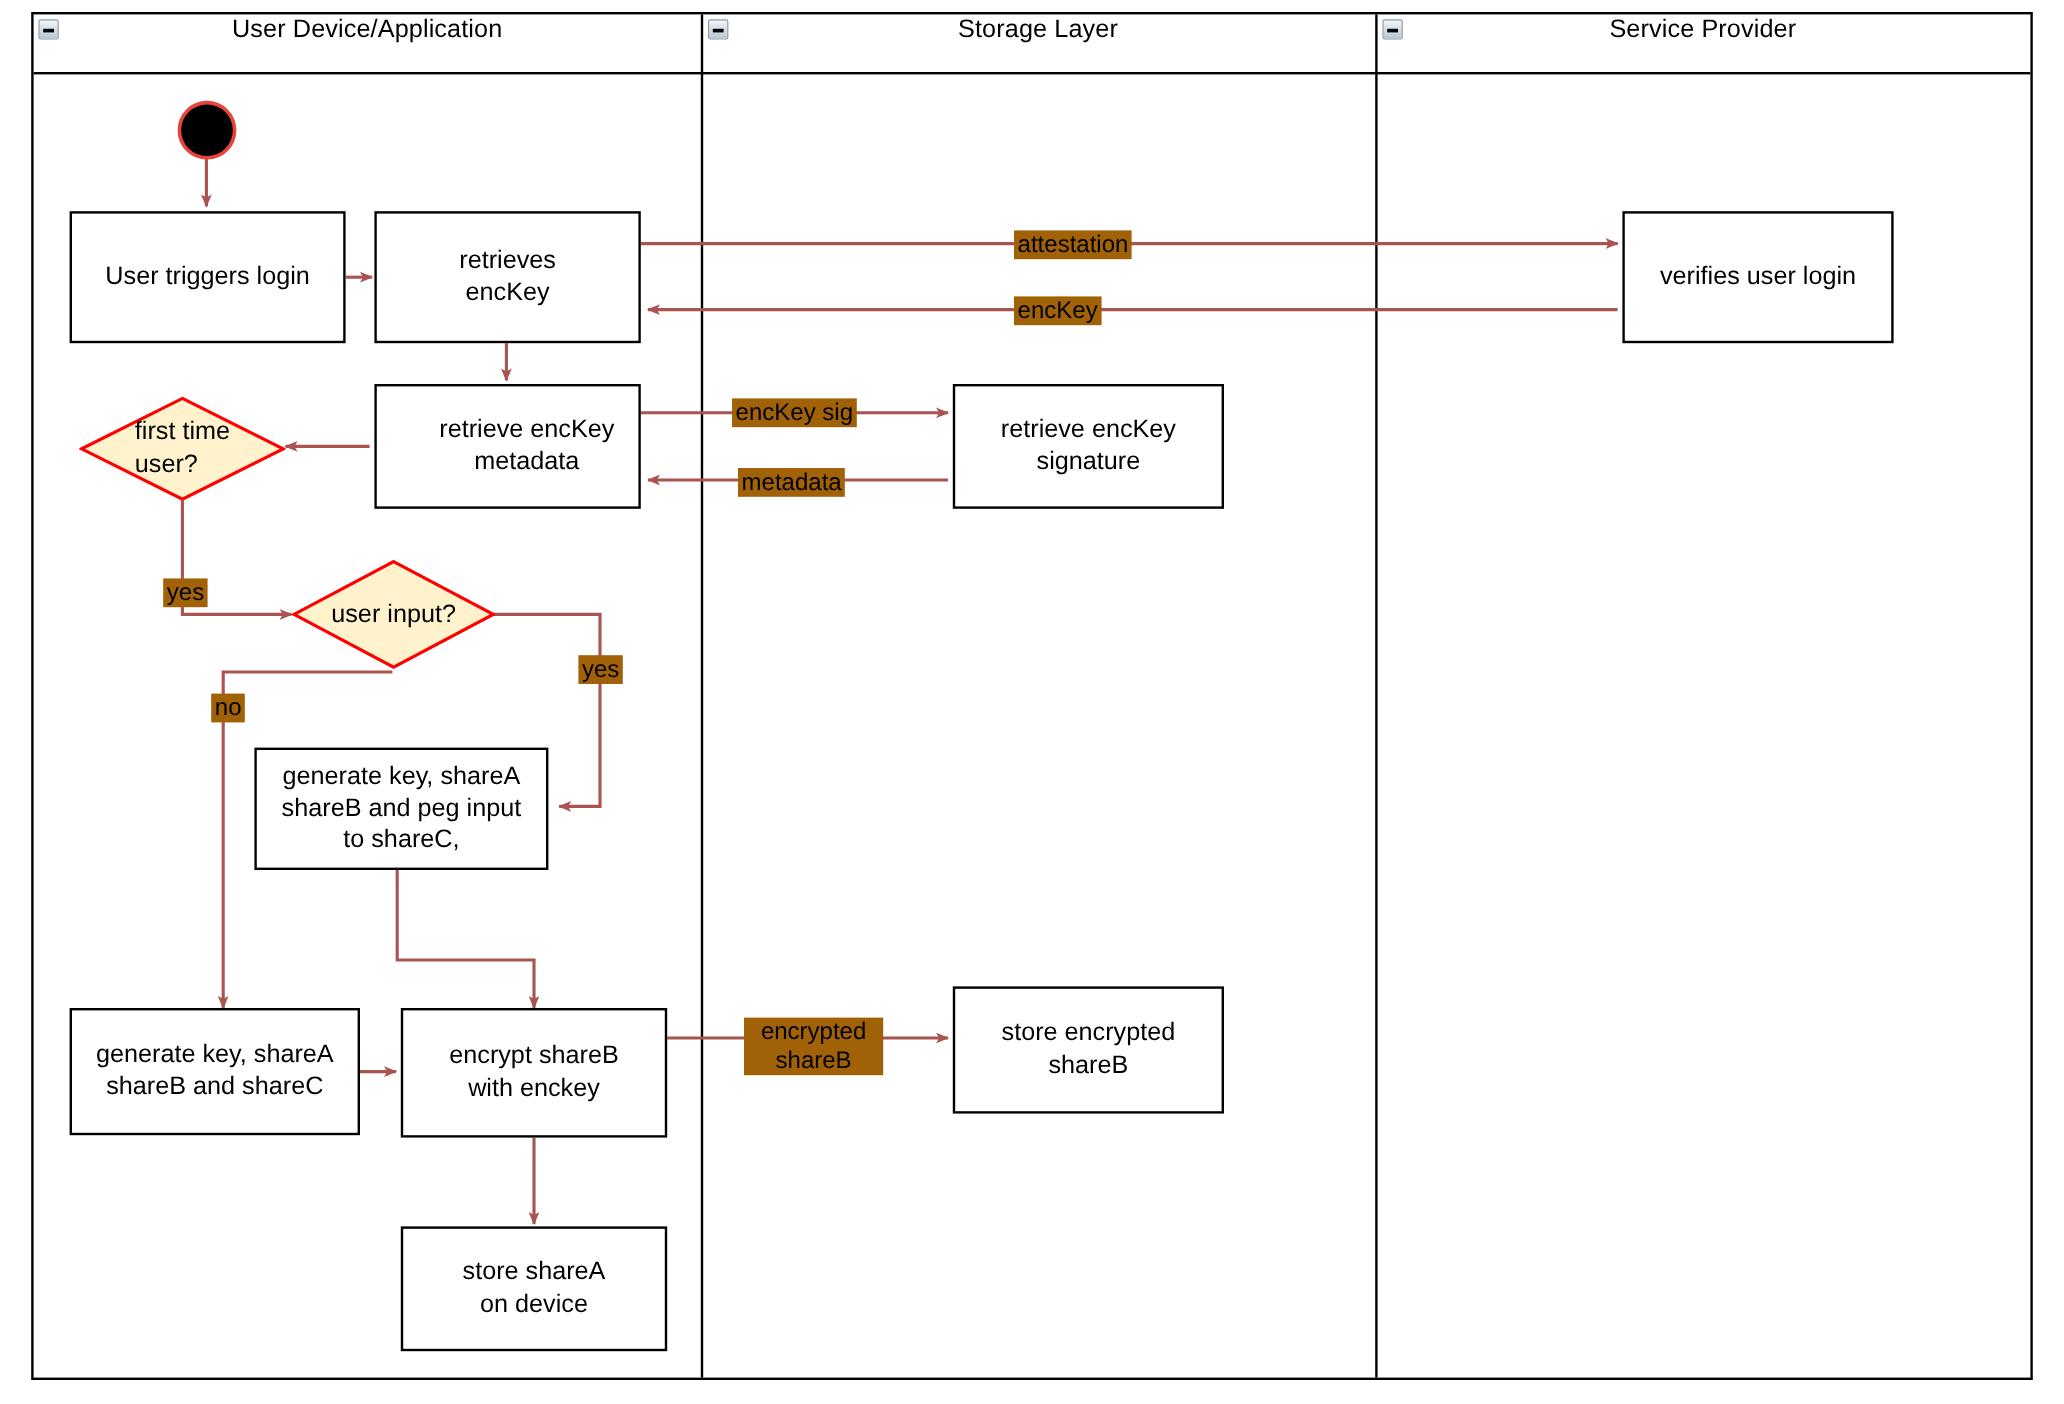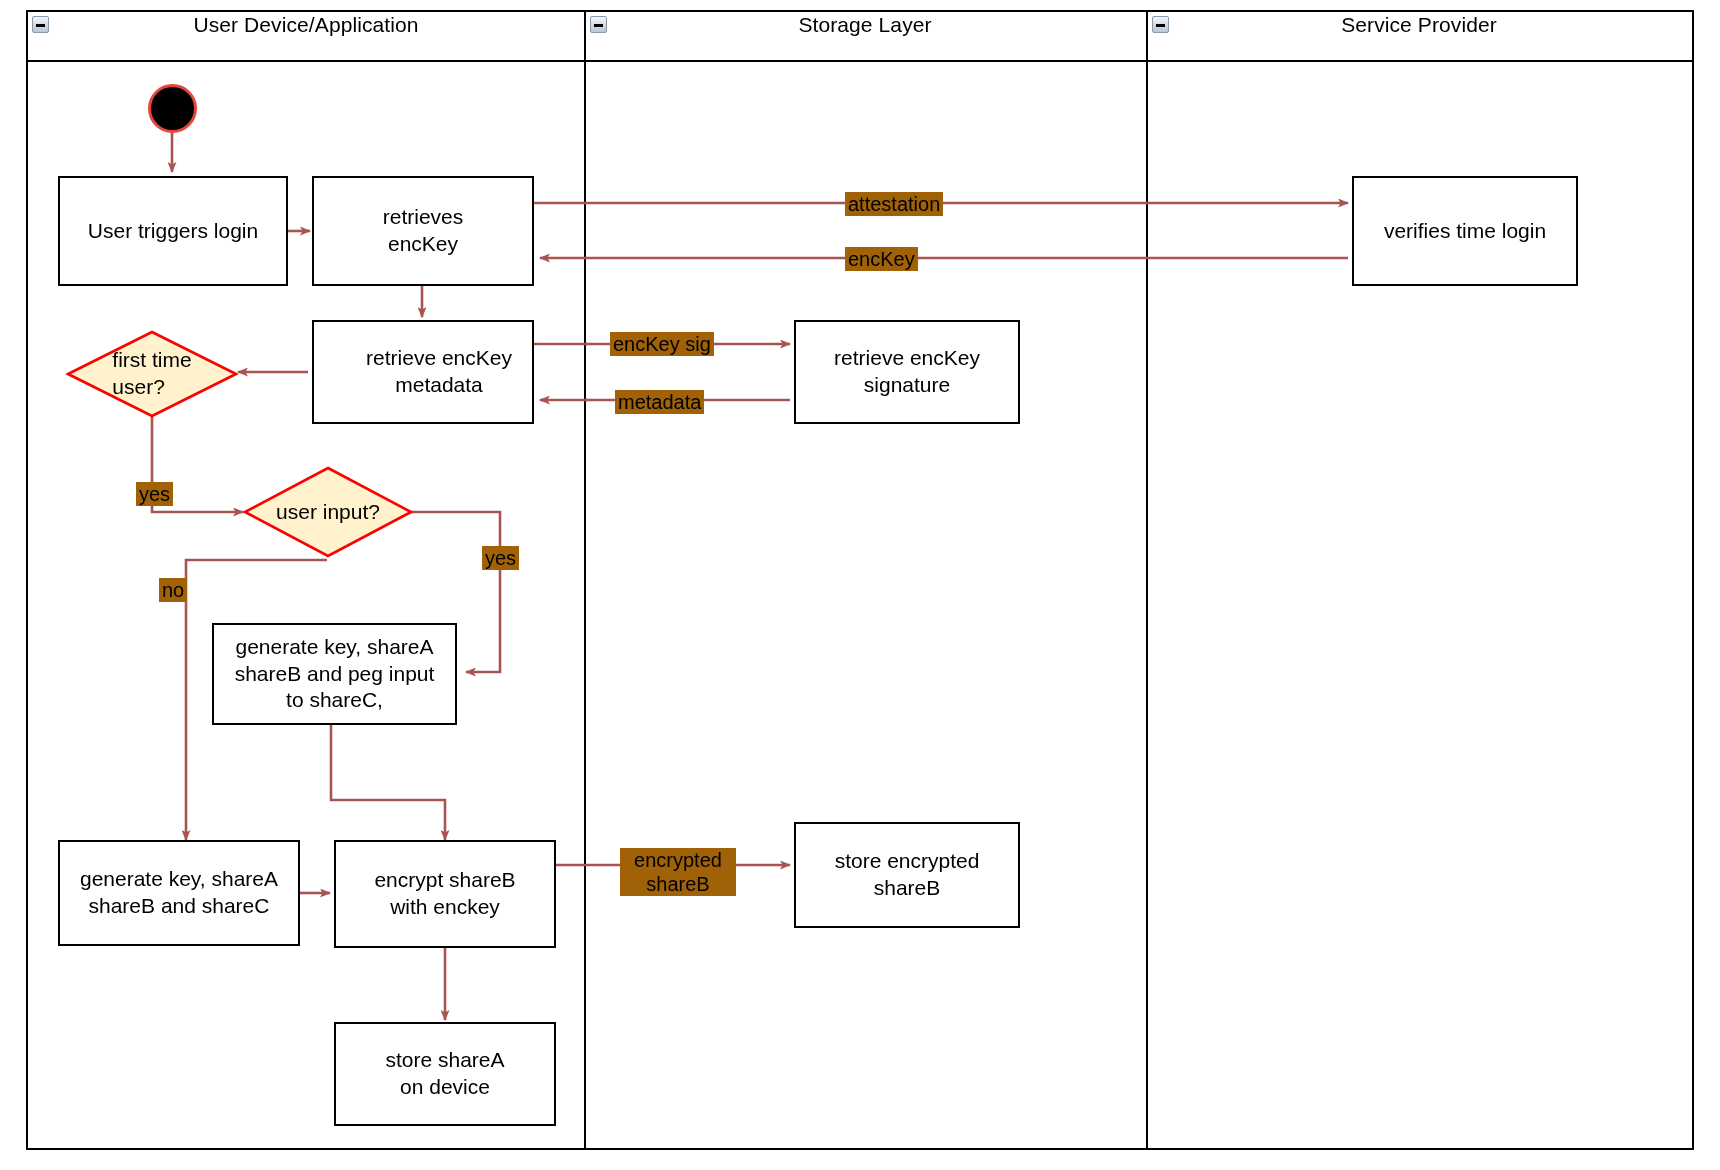--- a/index.html
+++ b/index.html
@@ -235,32 +235,32 @@
 with enckey</div>
 
   <div class="node" style="left:334px; top:1022px; width:222px; height:104px;">store shareA
 on device</div>
 
   <div class="node" style="left:794px; top:320px; width:226px; height:104px;">retrieve encKey signature</div>
 
   <div class="node" style="left:794px; top:822px; width:226px; height:106px;">store encrypted
 shareB</div>
 
-  <div class="node" style="left:1352px; top:176px; width:226px; height:110px;">verifies time login</div>
+  <div class="node" style="left:1352px; top:176px; width:226px; height:110px;">verifies user login</div>
 
   <div class="edge-label" style="left:845px; top:192px;">attestation</div>
 
   <div class="edge-label" style="left:845px; top:247px;">encKey</div>
 
   <div class="edge-label" style="left:610px; top:332px;">encKey sig</div>
 
   <div class="edge-label" style="left:615px; top:390px;">metadata</div>
 
   <div class="edge-label" style="left:136px; top:482px;">yes</div>
 
-  <div class="edge-label" style="left:159px; top:578px;">no</div>
+  <div class="edge-label" style="left:176px; top:578px;">no</div>
 
   <div class="edge-label" style="left:482px; top:546px;">yes</div>
 
   <div class="edge-label" style="left:620px; top:848px; width:110px;">encrypted
 shareB</div>
 
 </div>
 
 </body></html>

